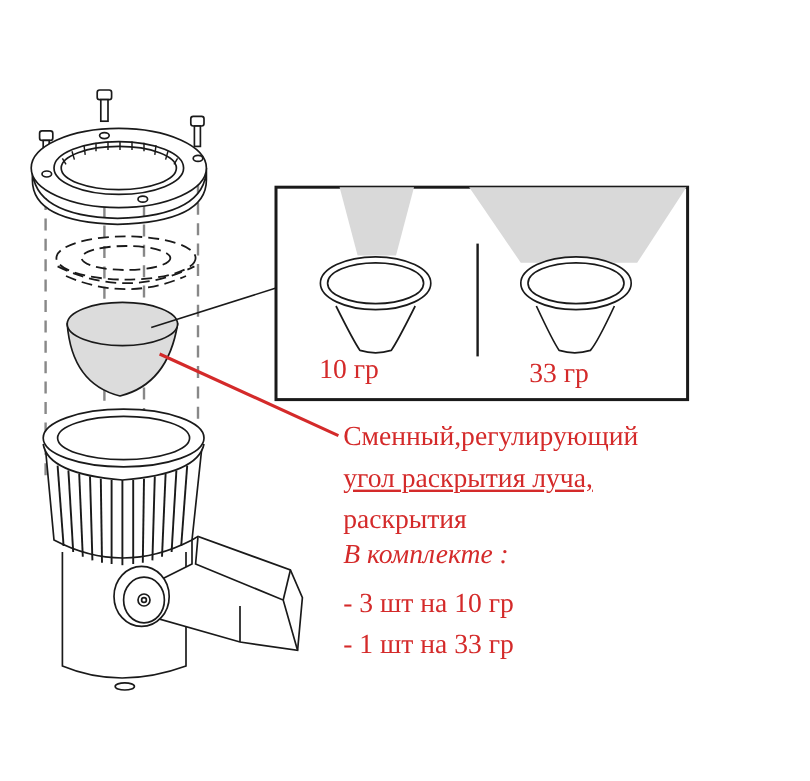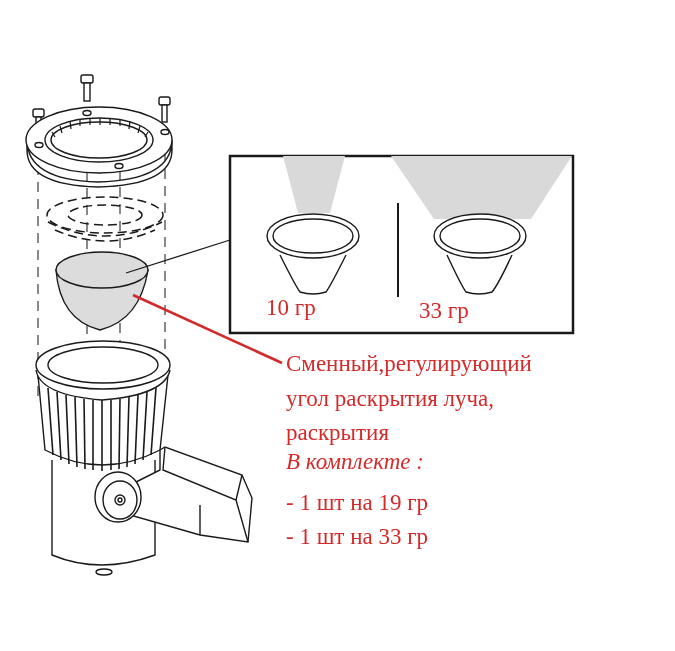--- a/index.html
+++ b/index.html
@@ -124,20 +124,20 @@
     </g>
     <g fill="#fff">
       <path d="M447 255 Q461 285 466 292 Q479 296 492 292 Q498 285 512 255"></path>
       <ellipse cx="480" cy="236" rx="46" ry="22"></ellipse>
       <ellipse cx="480" cy="236" rx="40" ry="17"></ellipse>
     </g>
   </g>
 </svg>
 
 <div class="lbl beam-lbl" style="left:266px; top:296px;">10 гр</div>
-<div class="lbl beam-lbl" style="left:419px; top:299px;">33 гр</div>
+<div class="lbl beam-lbl" style="left:441px; top:299px;">33 гр</div>
 
 <div class="lbl desc" style="top:352px;font-family:Liberation Serif, serif;">Сменный,регулирующий</div>
-<div class="lbl desc" style="top:387px;">угол раскрытия луча,</div>
+<div class="lbl desc" style="top:387px;text-decoration:underline;">угол раскрытия луча,</div>
 <div class="lbl desc" style="top:421px;">раскрытия</div>
 <div class="lbl desc" style="top:450px;font-style:italic;">В комплекте :</div>
-<div class="lbl desc" style="top:491px;">- 1 шт на 19 гр</div>
+<div class="lbl desc" style="top:491px;">- 3 шт на 10 гр</div>
 <div class="lbl desc" style="top:525px;">- 1 шт на 33 гр</div>
 
 </body></html>

